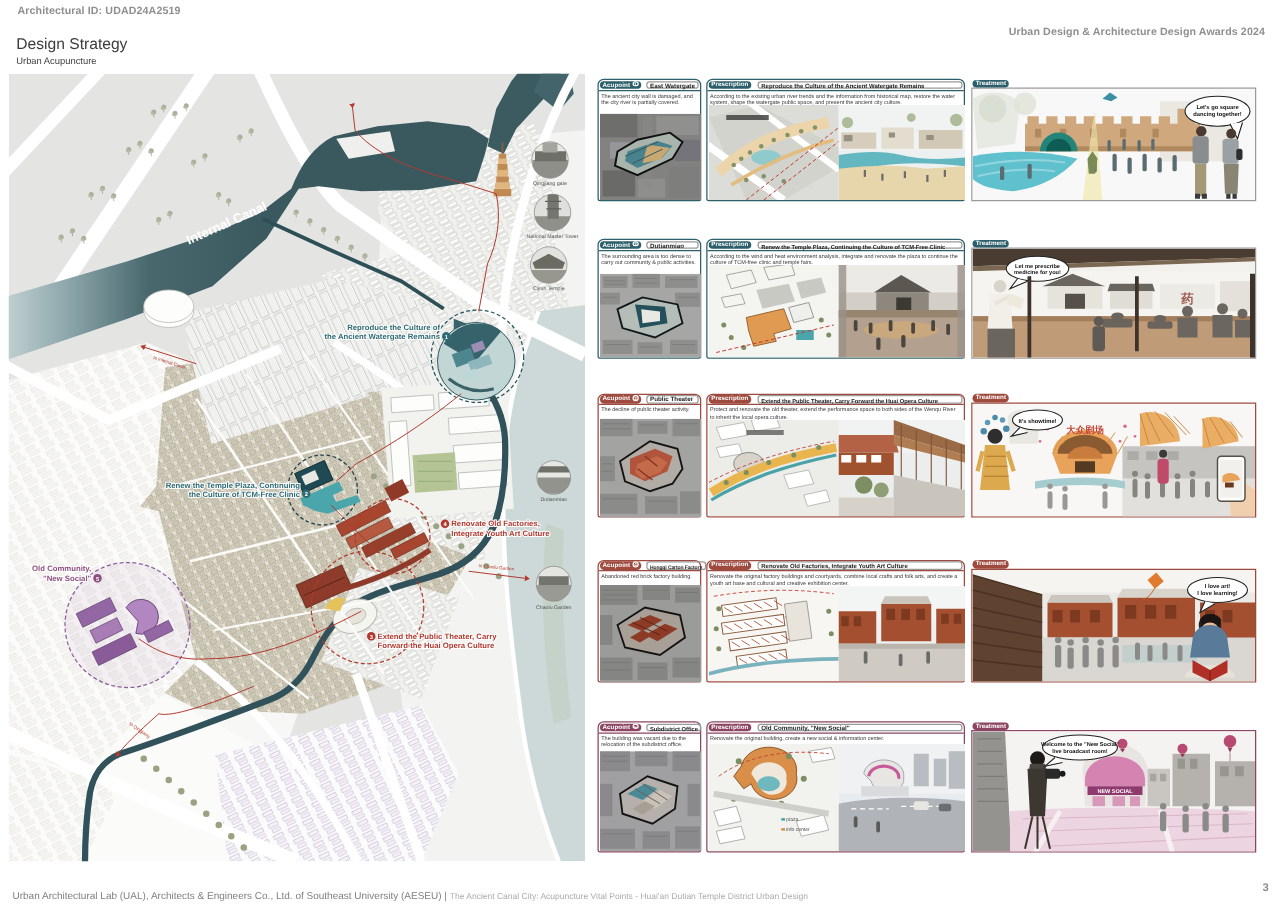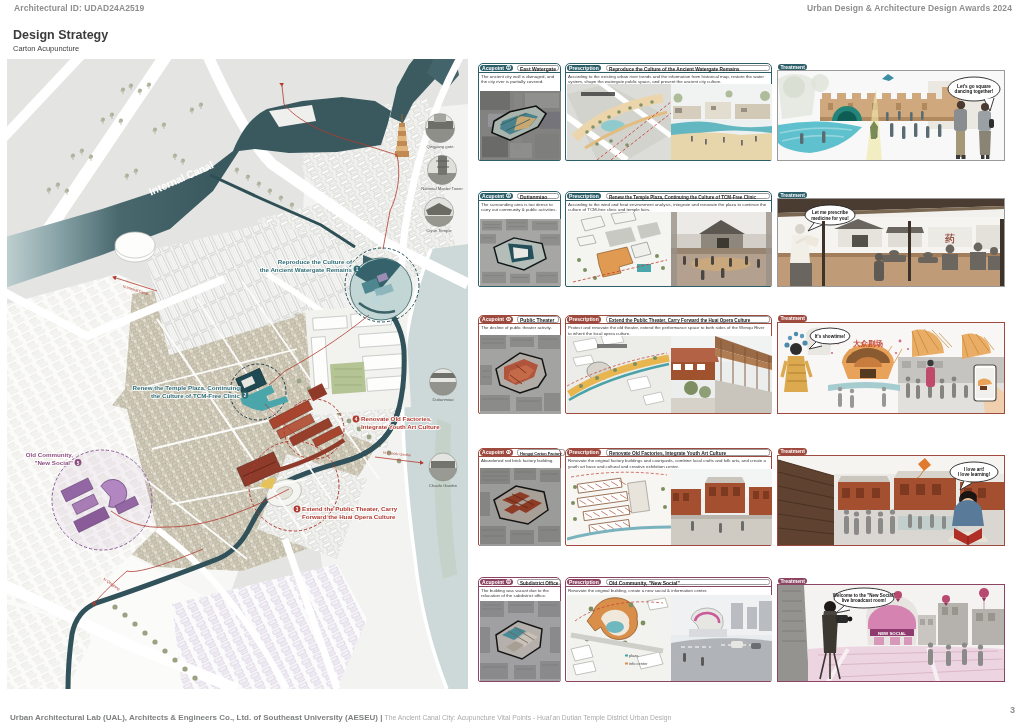--- a/index.html
+++ b/index.html
@@ -13,23 +13,23 @@
 .pimg{position:absolute;left:1px;right:1px;bottom:1px;overflow:hidden}
 .cnum{display:inline-block;width:4.8px;height:4.8px;line-height:4.9px;border:.5px solid #fff;border-radius:50%;font-size:3.6px;text-align:center;vertical-align:.4px;margin-left:.5px;box-sizing:border-box}
 .treat{position:absolute}
 .treat .pill{z-index:3}
 .timg{position:absolute;left:0;top:7px;right:0;bottom:0;border:.7px solid #9a9a9a;background:#fff;overflow:hidden}
 svg{display:block}
 </style></head>
 <body>
 
 <div class="abs hdr" style="left:14px;top:3px">Architectural ID: UDAD24A2519</div>
-<div class="abs hdr" style="right:12px;top:3px">Urban Design &amp; Architecture Design Awards 2024</div>
-<div class="abs" style="left:13px;top:28px;font-weight:bold;color:#3c3c3c;font-size:12.5px">Design Strategy</div>
-<div class="abs" style="left:13px;top:44px;color:#3f3f3f;font-size:7.5px">Carton Acupuncture</div>
+<div class="abs hdr" style="right:12px;top:20px">Urban Design &amp; Architecture Design Awards 2024</div>
+<div class="abs" style="left:13px;top:28px;font-weight:normal;color:#3c3c3c;font-size:12.5px">Design Strategy</div>
+<div class="abs" style="left:13px;top:44px;color:#3f3f3f;font-size:7.5px">Urban Acupuncture</div>
 
 <div class="abs" style="left:7px;top:59px;width:461px;height:630px">
 <svg width="461" height="630" viewBox="0 0 461 630">
 <defs>
 <linearGradient id="canalg" x1="0" y1="0" x2="1" y2="0">
   <stop offset="0" stop-color="#c3d2d3"></stop>
           <stop offset="0.14" stop-color="#8aa5a9"></stop>
           <stop offset="0.3" stop-color="#48686e"></stop>
           <stop offset="0.55" stop-color="#3a595f"></stop>
           <stop offset="1" stop-color="#3a595f"></stop>
@@ -1116,14 +1116,14 @@
   <g>
           <ellipse cx="86" cy="13" rx="30" ry="10" fill="#fff" stroke="#222" stroke-width="0.9"></ellipse>
           <path d="M66,21 l-8,7 14,-3" fill="#fff" stroke="#222" stroke-width="0.9"></path>
           <text x="86" y="11.5" font-size="4.5" text-anchor="middle" fill="#111" font-weight="bold">Welcome to the "New Social"</text>
           <text x="86" y="17" font-size="4.5" text-anchor="middle" fill="#111" font-weight="bold">live broadcast room!</text>
         </g>
  </svg>
     </div>
 </div>
 
-<div class="abs" style="left:10px;top:706px;white-space:nowrap"><span style="font-weight:bold;color:#7f8180;font-size:8px">Urban Architectural Lab (UAL), Architects &amp; Engineers Co., Ltd. of Southeast University (AESEU) | </span><span style="color:#a9abaa;font-size:6.8px">The Ancient Canal City: Acupuncture Vital Points - Huai'an Dutian Temple District Urban Design</span></div>
+<div class="abs" style="left:10px;top:706px;white-space:nowrap"><span style="font-weight:normal;color:#7f8180;font-size:8px">Urban Architectural Lab (UAL), Architects &amp; Engineers Co., Ltd. of Southeast University (AESEU) | </span><span style="color:#a9abaa;font-size:6.8px">The Ancient Canal City: Acupuncture Vital Points - Huai'an Dutian Temple District Urban Design</span></div>
 <div class="abs" style="right:9px;top:705px;font-weight:bold;color:#8d8f8e;font-size:9px">3</div>
 
 </body></html>

